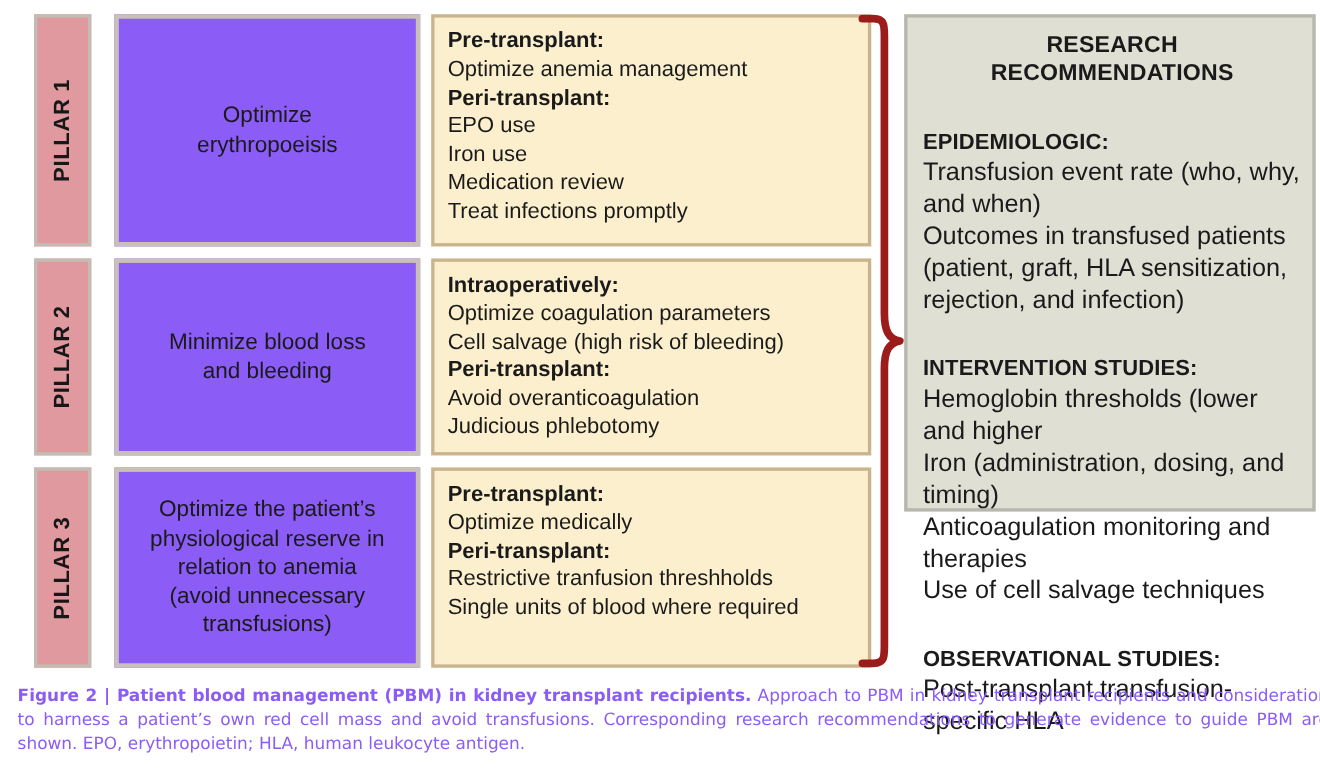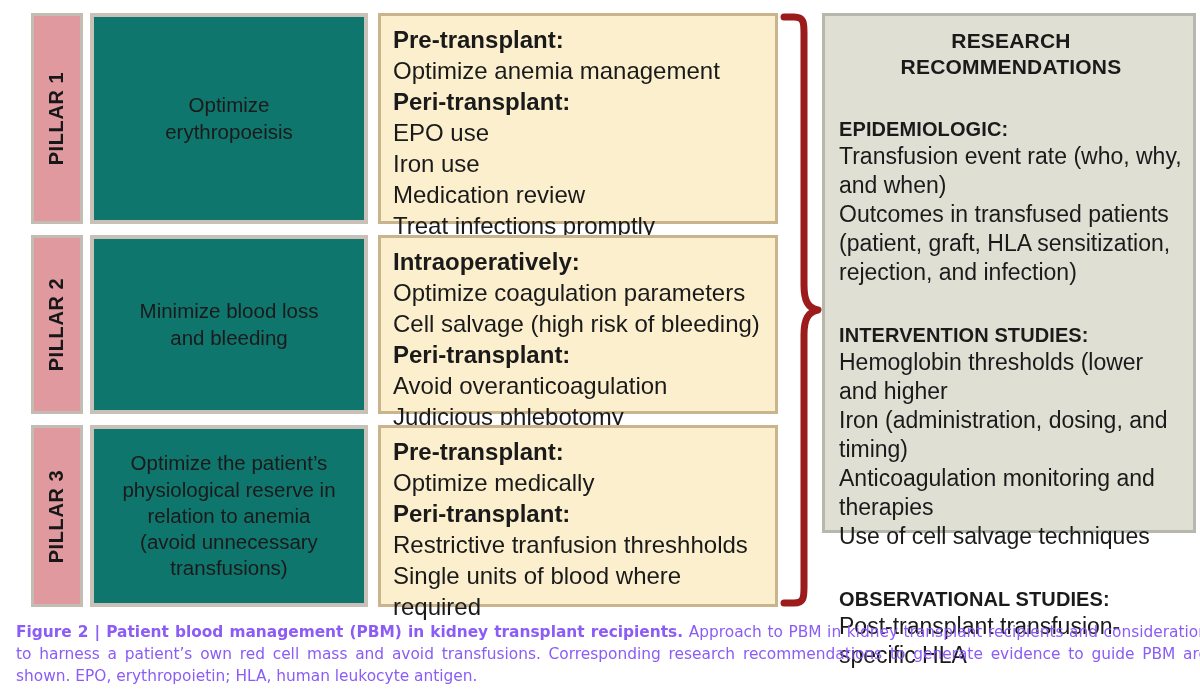--- a/index.html
+++ b/index.html
@@ -51,45 +51,45 @@
     transform: rotate(-90deg);
     white-space: nowrap;
     font-weight: bold;
     font-size: 20px;
     letter-spacing: 0.6px;
     color: #171717;
   }
 
   
   .summary-box {
-    margin-left: 7px;
+    margin-left: 21px;
     width: 278px;
     flex: 0 0 278px;
-    background: #0f766e;
+    background: #8b5cf6;
     border: 4px solid #c9c1b8;
     box-sizing: border-box;
     display: flex;
     align-items: center;
     justify-content: center;
     text-align: center;
     font-size: 20.5px;
     line-height: 1.28;
     padding: 4px 10px;
   }
 
   
   .detail-box {
     margin-left: 10px;
     width: 400px;
     flex: 0 0 400px;
     background: #fbefce;
     border: 3px solid #c9b48e;
     box-sizing: border-box;
     padding: 9px 12px 6px 12px;
-    font-size: 24px;
+    font-size: 20px;
     line-height: 1.29;
   }
   .detail-box .hd {
     font-weight: bold;
     display: block;
   }
   .detail-box .ln {
     display: block;
   }
 
@@ -101,21 +101,21 @@
     width: 44px;
     height: 594px;
   }
 
   
   #research-panel {
     position: absolute;
     left: 822px;
     top: 13px;
     width: 374px;
-    height: 520px;
+    height: 452px;
     background: #dfdfd4;
     border: 3px solid #b7b7ad;
     box-sizing: border-box;
     padding: 12px 10px 8px 14px;
   }
   #research-title {
     text-align: center;
     font-weight: bold;
     font-size: 21px;
     line-height: 1.25;

